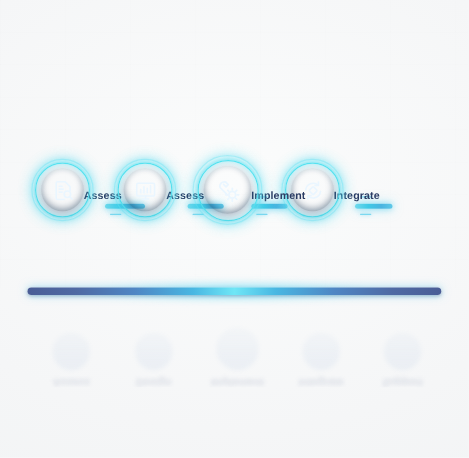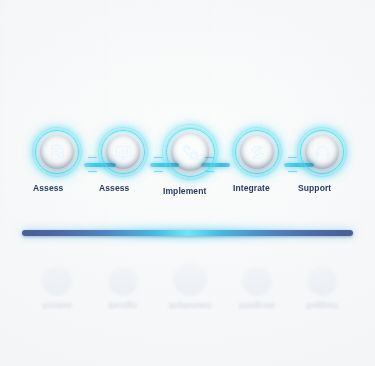--- a/index.html
+++ b/index.html
@@ -23,21 +23,21 @@
     background-size:52px 52px, 52px 26px;
     opacity:.55;pointer-events:none;
   }
 
   
   .steps{
     position:absolute;left:0;top:128px;width:375px;height:80px;
   }
   .step{
     position:absolute;top:0;
-    display:flex;flex-direction:column;align-items:flex-start;
+    display:flex;flex-direction:row;align-items:center;
   }
   .ringwrap{position:relative;display:flex;align-items:center;justify-content:center;}
 
   .glowring{
     position:absolute;border-radius:50%;
     border:1.6px solid #57e4f2;
     box-shadow:
       0 0 6px rgba(74,222,242,.85),
       0 0 13px rgba(74,222,242,.45),
       inset 0 0 5px rgba(74,222,242,.55);
@@ -203,37 +203,20 @@
               <path d="M9.8 4.2l2.3 2.3-2 2-2.3-2.3"></path>
               <circle cx="15.8" cy="15.8" r="3.1"></circle>
               <path d="M15.8 11.4v-1.5M15.8 21.7v-1.5M20.2 15.8h1.5M9.9 15.8h1.5M18.9 12.7l1-1M11.7 19.9l1-1M18.9 18.9l1 1M11.7 11.7l1 1"></path>
             </svg>
           </span>
         </div>
       </div>
       <div class="label">Implement</div>
     </div>
 
-    <div class="step" style="left:298px;width:48px;">
-      <div class="ringwrap" style="width:48px;height:48px;">
-        <div class="glowring soft" style="width:48px;height:48px;"></div>
-        <div class="glowring" style="width:42px;height:42px;"></div>
-        <div class="disc" style="width:34px;height:34px;">
-          <span>
-            <svg width="19" height="19" viewBox="0 0 24 24" fill="none" stroke="#eaf6ff" stroke-width="1.6" stroke-linecap="round" stroke-linejoin="round">
-              <path d="M4.6 14.5v-2.2a7.4 7.4 0 0 1 14.8 0v2.2"></path>
-              <rect x="3" y="12.6" width="3.6" height="5.6" rx="1.4"></rect>
-              <rect x="17.4" y="12.6" width="3.6" height="5.6" rx="1.4"></rect>
-              <path d="M19.2 18.4v.6a2.6 2.6 0 0 1-2.6 2.6h-2.1"></path>
-            </svg>
-          </span>
-        </div>
-      </div>
-      <div class="label">Support</div>
-    </div>
 
   </div>
 
   <div class="platform-glow"></div>
   <div class="platform"></div>
 
   <div class="reflect">
     <div class="r-step" style="left:33px;width:48px;">
       <div class="r-label">Assess</div>
       <div class="r-disc" style="width:30px;height:30px;"></div>

